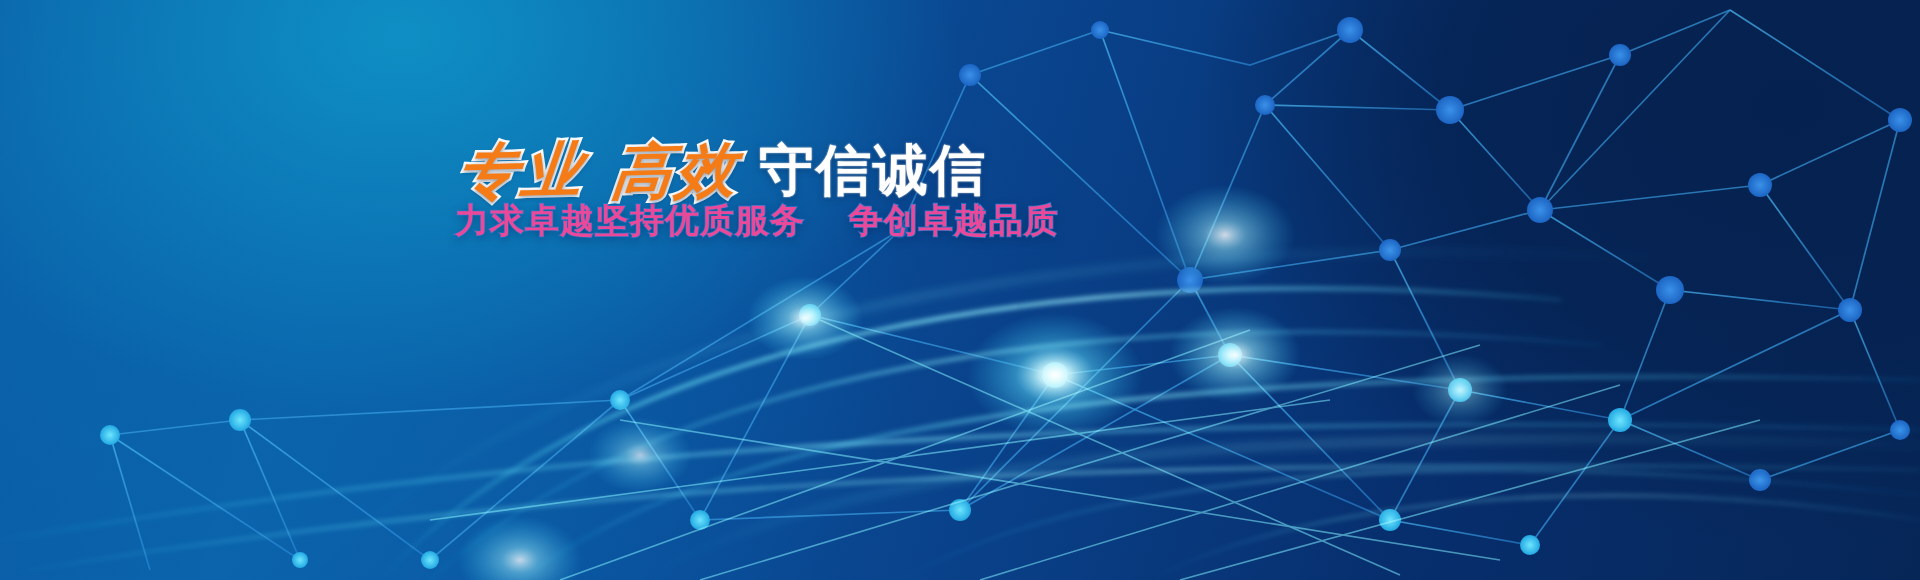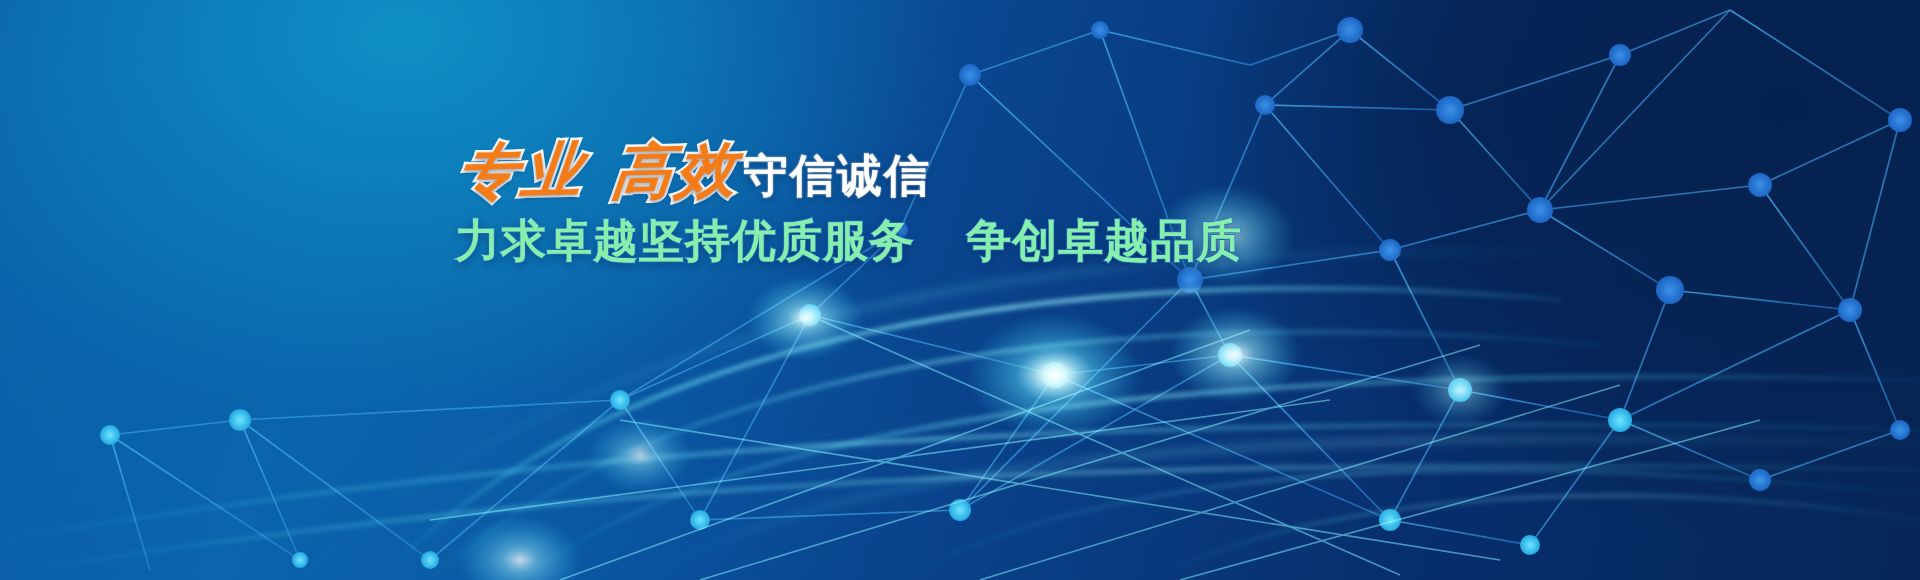--- a/index.html
+++ b/index.html
@@ -60,38 +60,37 @@
     -webkit-text-stroke:5px #ffffff;
     paint-order:stroke fill;
     text-shadow:0 2px 5px rgba(2,30,70,.45);
     line-height:1;
     transform:skewX(-7deg) rotate(-1.4deg);
     transform-origin:left bottom;
   }
   .brush-gap{width:26px;display:inline-block;}
   .sub-white{
     font-family:"DejaVu Sans","Liberation Sans",sans-serif;
-    font-size:45px;
+    font-size:55px;
     font-weight:700;
     letter-spacing:2px;
     color:#ffffff;
     line-height:1;
-    margin-left:6px;
+    margin-left:22px;
     padding-bottom:4px;
     text-shadow:
       0 0 2px rgba(255,255,255,.9),
       0 2px 7px rgba(3,40,92,.55);
   }
   .line2{
-    margin-top:14px;
     font-family:"DejaVu Sans","Liberation Sans",sans-serif;
-    font-size:45px;
+    font-size:34px;
     font-weight:700;
     letter-spacing:1px;
-    color:#86efac;
+    color:#ec4899;
     white-space:nowrap;
     line-height:1.1;
     -webkit-text-stroke:1.5px #2f7fd0;
     paint-order:stroke fill;
     text-shadow:
       0 0 1px #2f7fd0,
       0 3px 9px rgba(3,36,84,.5);
   }
   .line2 .sp{display:inline-block;width:18px;}
 </style>

